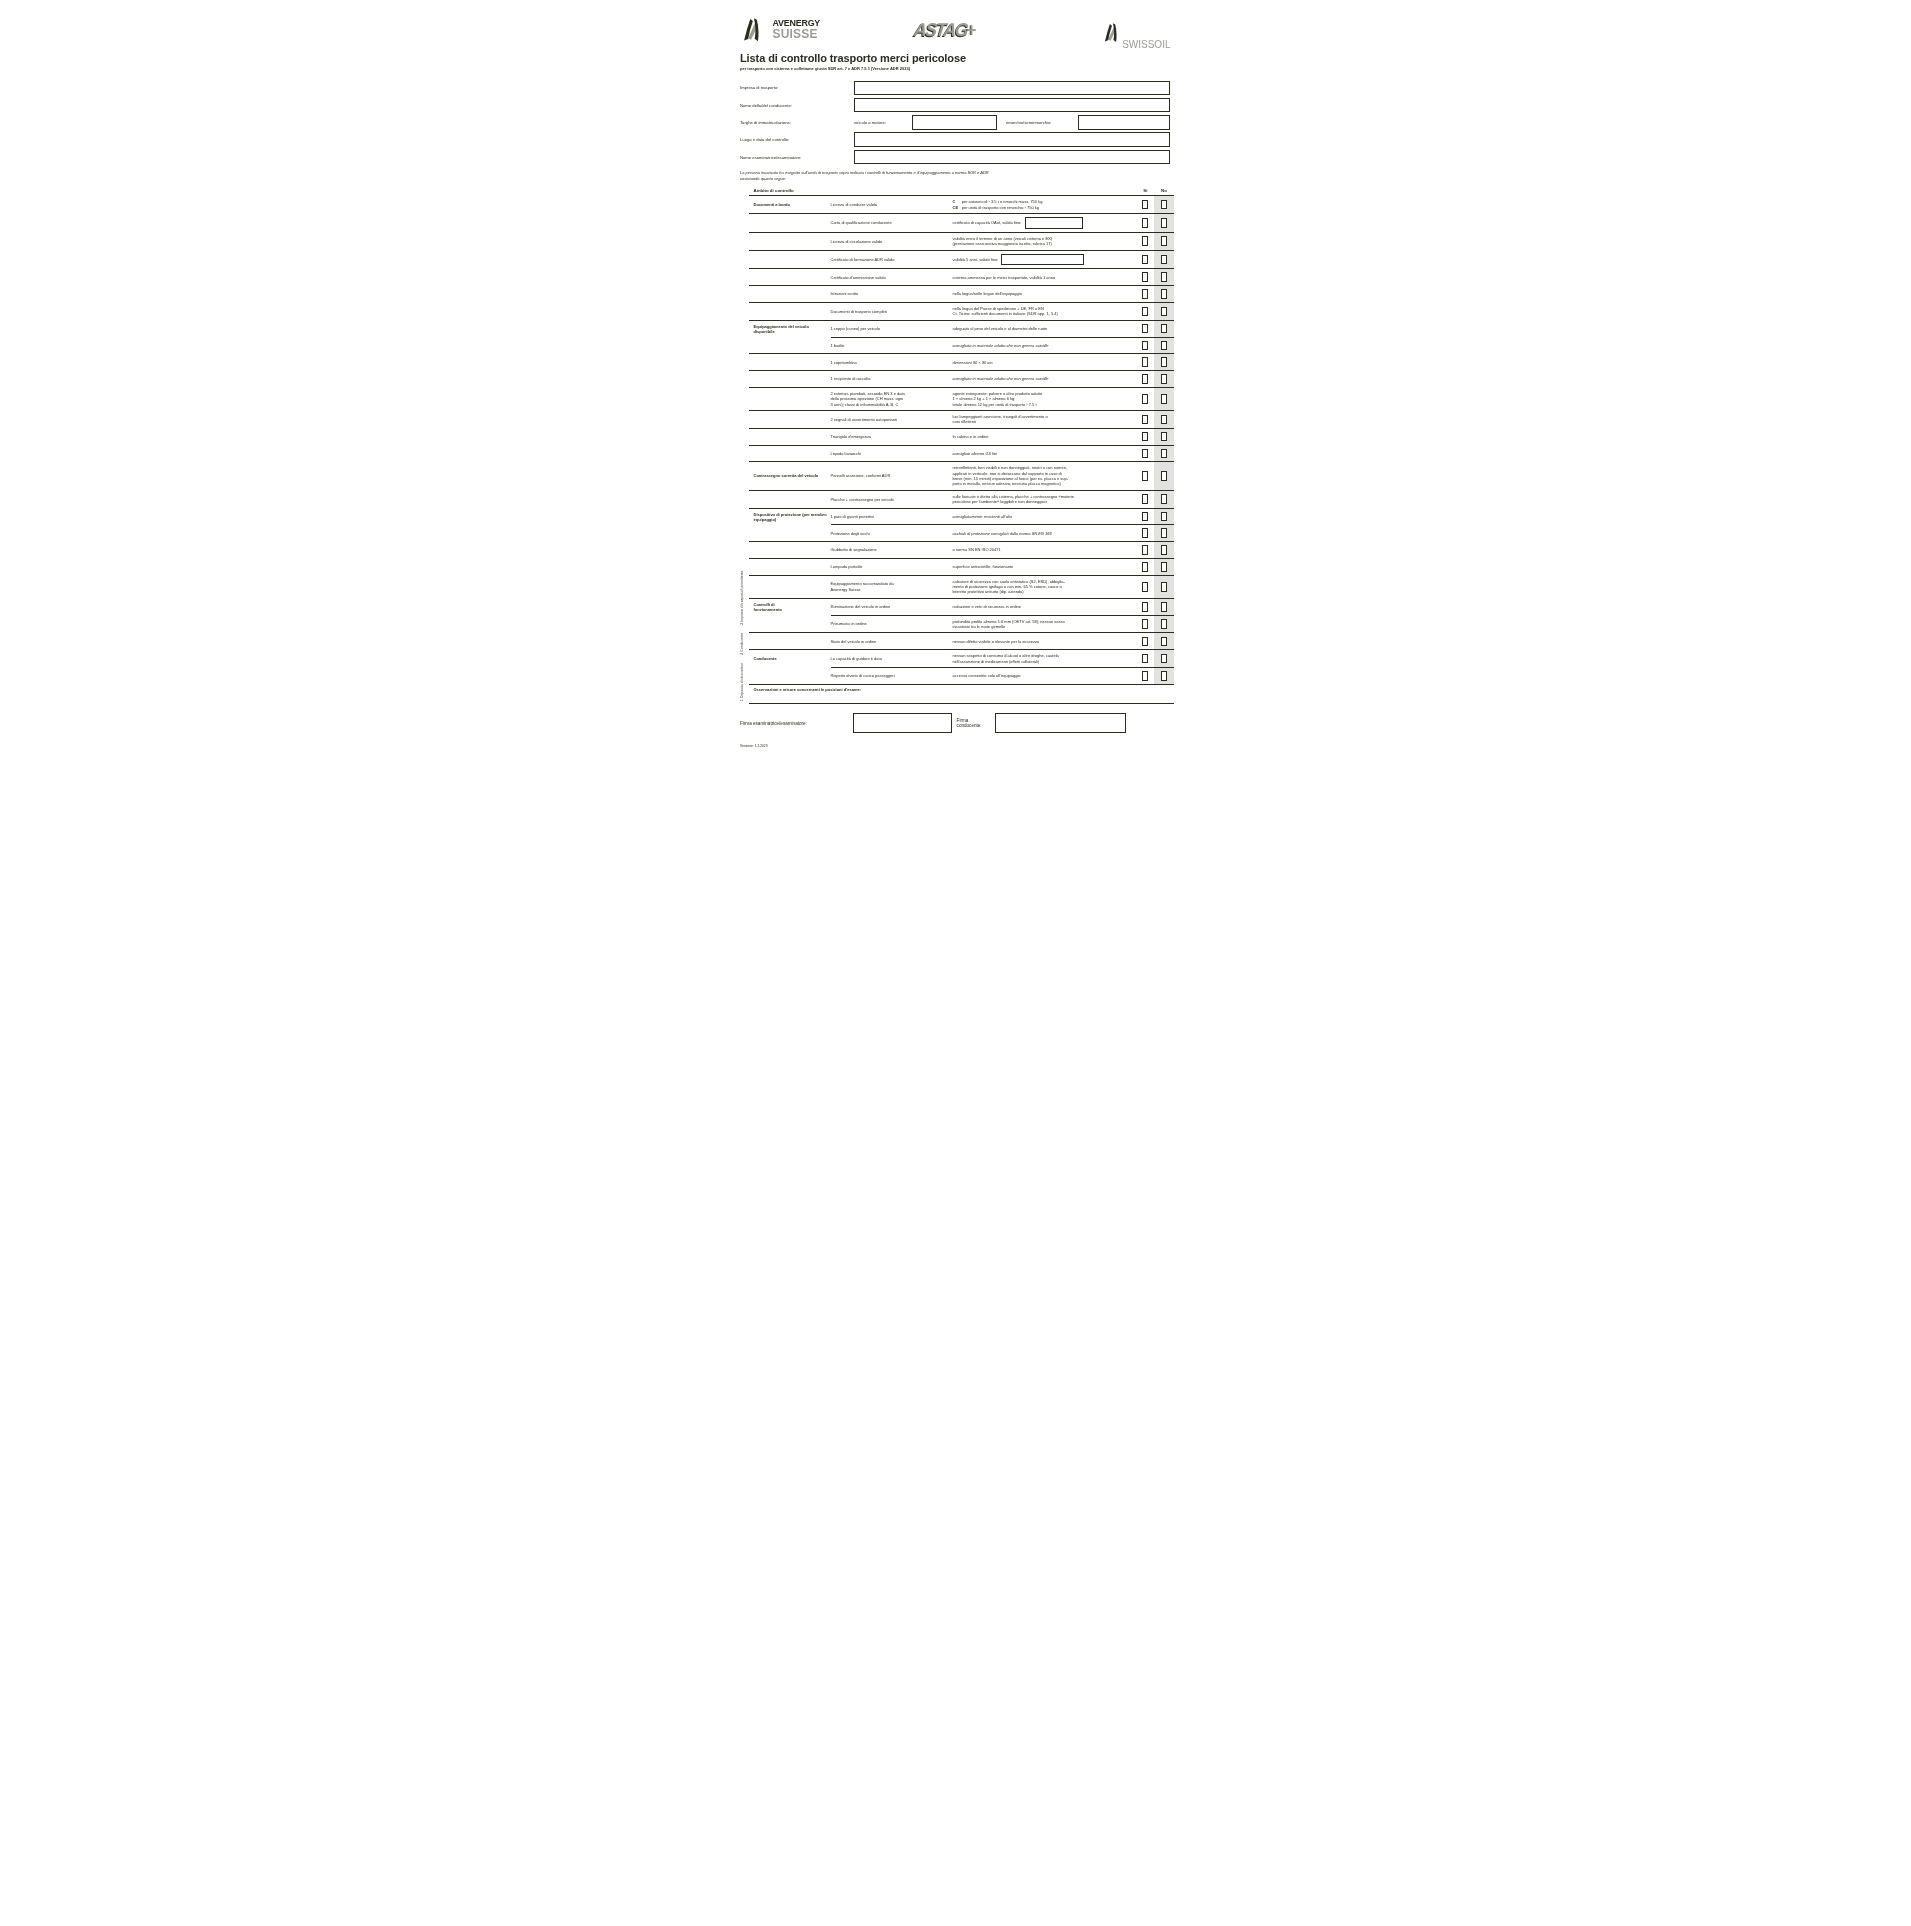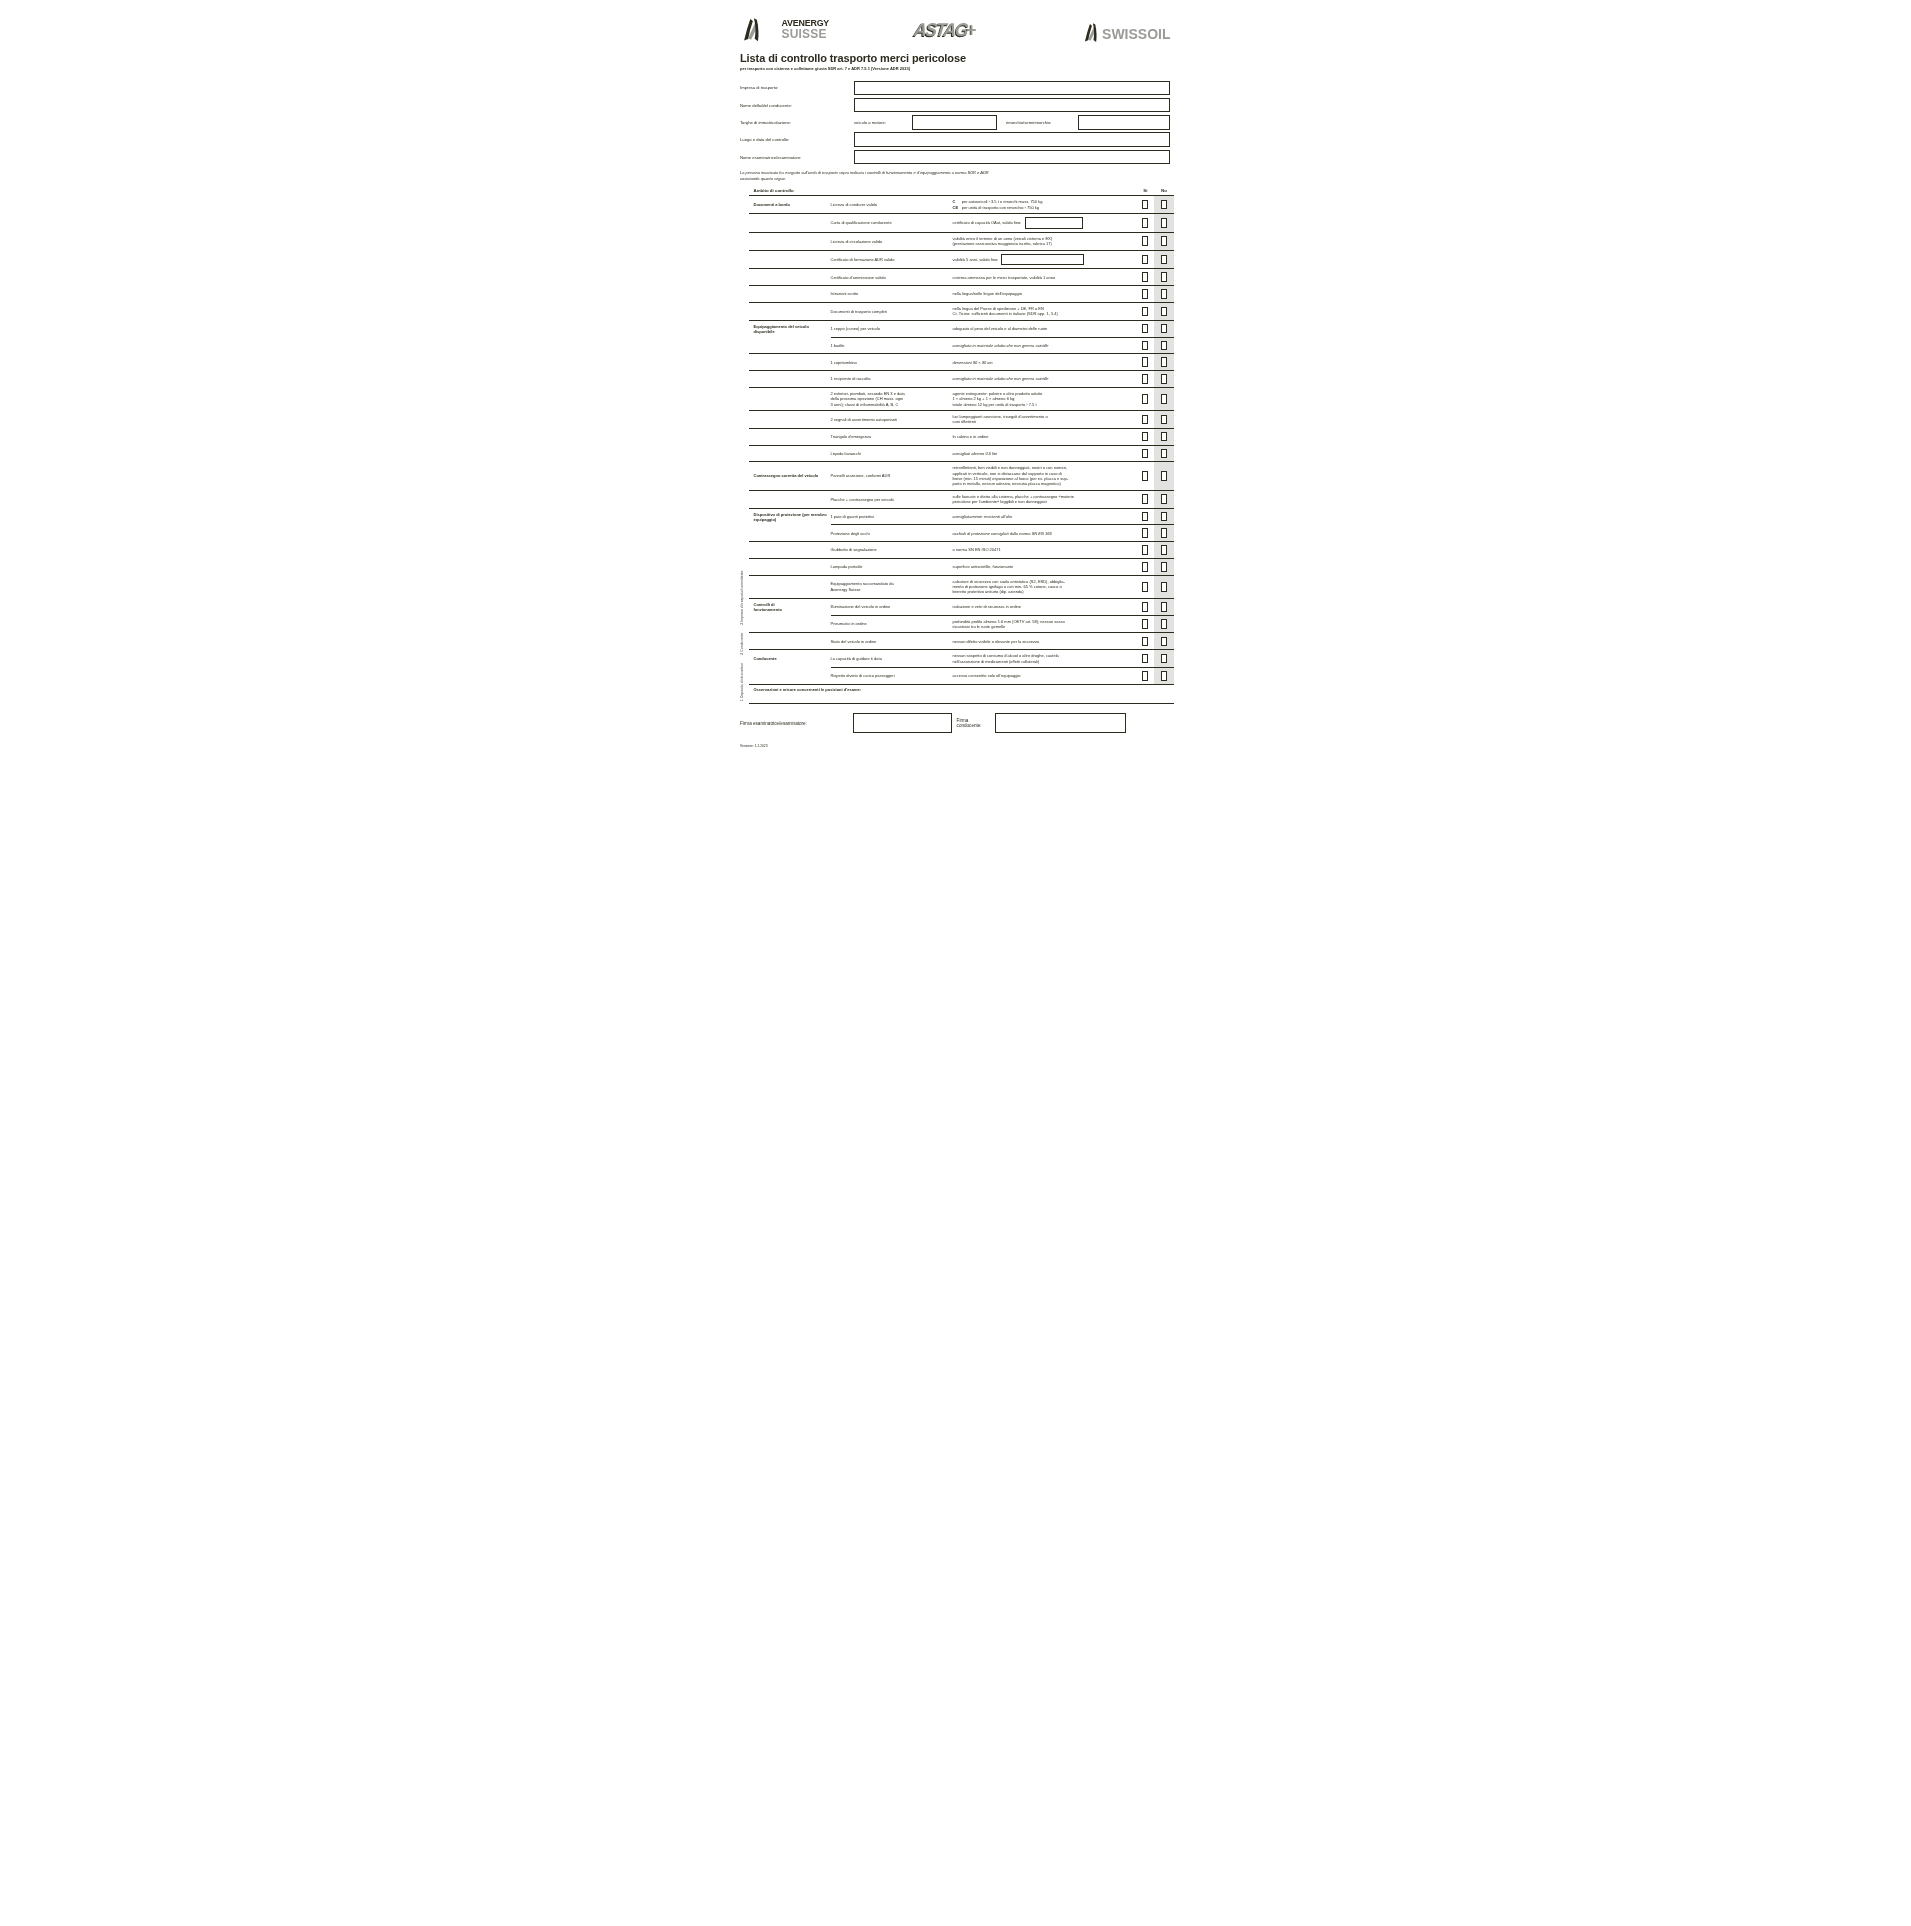--- a/index.html
+++ b/index.html
@@ -15,38 +15,38 @@
     min-height:676px;
     margin:0 auto;
     background:#fff;
     color:var(--ink);
     font-family:"Liberation Sans", sans-serif;
     overflow:hidden;
   }
   
   .logo-row{position:relative;height:47px;}
   .logo-avenergy{position:absolute;left:26px;top:17px;display:flex;align-items:center;}
-  .logo-avenergy .texts{margin-left:20px;line-height:1.02;}
+  .logo-avenergy .texts{margin-left:11px;line-height:1.02;}
   .av-line1{font-size:8.9px;font-weight:bold;letter-spacing:-0.2px;color:var(--ink);}
   .av-line2{font-size:12px;font-weight:bold;letter-spacing:0.2px;color:var(--gray);}
   .logo-astag{position:absolute;left:197px;top:21.6px;display:flex;align-items:flex-start;}
   .astag-text{
     font-size:17.7px;font-weight:bold;font-style:italic;
     letter-spacing:-1.5px;color:var(--gray);
     transform:skewX(-6deg) scaleY(1.05);
     text-shadow:-0.8px 0.8px 0 var(--ink);
     line-height:1;
   }
   .astag-plus{
     font-size:17px;font-weight:bold;color:var(--gray);
     text-shadow:-0.8px 0.8px 0 var(--ink);
     margin-left:0px;line-height:0.9;transform:scaleY(1.1);
   }
   .logo-swissoil{position:absolute;right:24px;top:22.3px;display:flex;align-items:flex-start;}
-  .sw-text{font-size:14px;font-weight:bold;letter-spacing:0px;color:var(--gray);margin-left:3.1px;margin-top:4px;}
+  .sw-text{font-size:10px;font-weight:normal;letter-spacing:0px;color:var(--gray);margin-left:3.1px;margin-top:17px;}
   
   .title{margin:5.4px 0 0 23.5px;font-size:11px;font-weight:bold;letter-spacing:-0.1px;}
   .subtitle{margin:1.2px 0 0 23.5px;font-size:4px;font-weight:bold;}
   
   .formblock{margin:10px 25px 0 23.5px;font-size:4.2px;}
   .frow{display:flex;align-items:center;margin-bottom:2.7px;min-height:14.6px;}
   .flabel{flex:0 0 114px;padding-right:3.9px;}
   .field{flex:1;height:14.6px;border:0.4px solid var(--ink);background:#fff;}
   .sublabel{flex:0 0 58px;}
   .sublabel2{flex:0 0 81px;padding-left:8.9px;}

